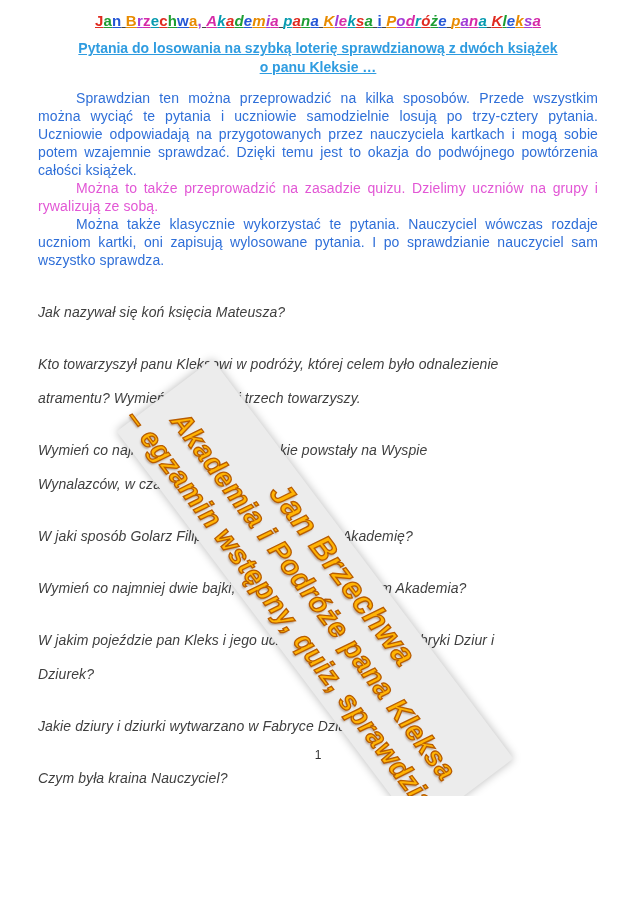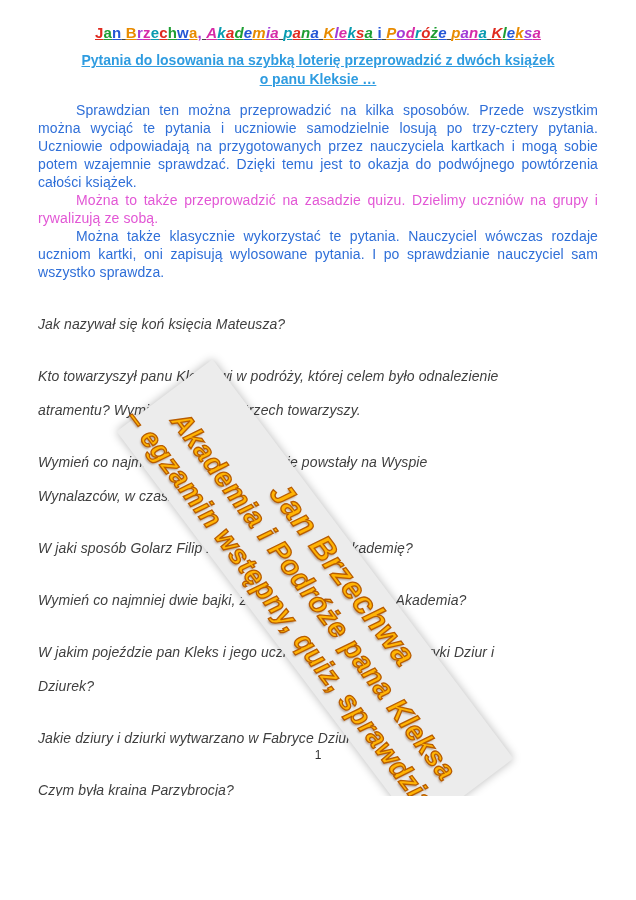--- a/index.html
+++ b/index.html
@@ -1,20 +1,20 @@
 <!DOCTYPE html>
 <html><head>
 <meta charset="utf-8">
 <style>
   html,body { margin:0; padding:0; background:#ffffff; }
   .page {
     position:relative; width:636px; height:796px; margin:0 auto;
     background:#ffffff; overflow:hidden;
     font-family:"Liberation Sans", sans-serif;
-    box-sizing:border-box; padding:24px 38px 0 38px;
+    box-sizing:border-box; padding:12px 38px 0 38px;
   }
   .title { text-align:center; font-size:15px; font-weight:bold; letter-spacing:.2px; color:#444; }
   .title .it { font-style:italic; }
   .title .ch { text-decoration:underline; }
   .subtitle {
     margin-top:10px; text-align:center; font-size:14px; line-height:19px;
     color:#2f9ce0; text-decoration:underline; white-space:pre-line; font-weight:bold;
   }
   .credit { text-align:center; font-size:8.5px; margin-top:3px; color:#1a1a1a; }
   .intro { margin-top:12px; }
@@ -46,42 +46,42 @@
     text-align:center; font-size:12px; color:#333;
   }
 </style>
 </head>
 <body>
 
 <div class="page">
 
   <div class="title"><span class="seg"><span class="ch" style="color: rgb(224, 43, 32);">J</span><span class="ch" style="color: rgb(29, 158, 51);">a</span><span class="ch" style="color: rgb(36, 86, 214);">n</span><span class="ch"> </span><span class="ch" style="color: rgb(232, 139, 0);">B</span><span class="ch" style="color: rgb(162, 59, 214);">r</span><span class="ch" style="color: rgb(214, 43, 168);">z</span><span class="ch" style="color: rgb(8, 155, 176);">e</span><span class="ch" style="color: rgb(224, 43, 32);">c</span><span class="ch" style="color: rgb(29, 158, 51);">h</span><span class="ch" style="color: rgb(36, 86, 214);">w</span><span class="ch" style="color: rgb(232, 139, 0);">a</span><span class="ch" style="color: rgb(162, 59, 214);">,</span><span class="ch"> </span></span><span class="seg it"><span class="ch" style="color: rgb(214, 43, 168);">A</span><span class="ch" style="color: rgb(8, 155, 176);">k</span><span class="ch" style="color: rgb(224, 43, 32);">a</span><span class="ch" style="color: rgb(29, 158, 51);">d</span><span class="ch" style="color: rgb(36, 86, 214);">e</span><span class="ch" style="color: rgb(232, 139, 0);">m</span><span class="ch" style="color: rgb(162, 59, 214);">i</span><span class="ch" style="color: rgb(214, 43, 168);">a</span><span class="ch"> </span><span class="ch" style="color: rgb(8, 155, 176);">p</span><span class="ch" style="color: rgb(224, 43, 32);">a</span><span class="ch" style="color: rgb(29, 158, 51);">n</span><span class="ch" style="color: rgb(36, 86, 214);">a</span><span class="ch"> </span><span class="ch" style="color: rgb(232, 139, 0);">K</span><span class="ch" style="color: rgb(162, 59, 214);">l</span><span class="ch" style="color: rgb(214, 43, 168);">e</span><span class="ch" style="color: rgb(8, 155, 176);">k</span><span class="ch" style="color: rgb(224, 43, 32);">s</span><span class="ch" style="color: rgb(29, 158, 51);">a</span></span><span class="seg"><span class="ch"> </span><span class="ch" style="color: rgb(36, 86, 214);">i</span><span class="ch"> </span></span><span class="seg it"><span class="ch" style="color: rgb(232, 139, 0);">P</span><span class="ch" style="color: rgb(162, 59, 214);">o</span><span class="ch" style="color: rgb(214, 43, 168);">d</span><span class="ch" style="color: rgb(8, 155, 176);">r</span><span class="ch" style="color: rgb(224, 43, 32);">ó</span><span class="ch" style="color: rgb(29, 158, 51);">ż</span><span class="ch" style="color: rgb(36, 86, 214);">e</span><span class="ch"> </span><span class="ch" style="color: rgb(232, 139, 0);">p</span><span class="ch" style="color: rgb(162, 59, 214);">a</span><span class="ch" style="color: rgb(214, 43, 168);">n</span><span class="ch" style="color: rgb(8, 155, 176);">a</span><span class="ch"> </span><span class="ch" style="color: rgb(224, 43, 32);">K</span><span class="ch" style="color: rgb(29, 158, 51);">l</span><span class="ch" style="color: rgb(36, 86, 214);">e</span><span class="ch" style="color: rgb(232, 139, 0);">k</span><span class="ch" style="color: rgb(162, 59, 214);">s</span><span class="ch" style="color: rgb(214, 43, 168);">a</span></span></div>
 
-  <div class="subtitle">Pytania do losowania na szybką loterię przeprowadzić z dwóch książek
+  <div class="subtitle">Pytania do losowania na szybką loterię sprawdzianową z dwóch książek
 o panu Kleksie …</div>
 
 
   <div class="intro">
     <p class="para blue">Sprawdzian ten można przeprowadzić na kilka sposobów. Przede wszystkim można wyciąć te pytania i uczniowie samodzielnie losują po trzy-cztery pytania. Uczniowie odpowiadają na przygotowanych przez nauczyciela kartkach i mogą sobie potem wzajemnie sprawdzać. Dzięki temu jest to okazja do podwójnego powtórzenia całości książek.</p>
     <p class="para magenta">Można to także przeprowadzić na zasadzie quizu. Dzielimy uczniów na grupy i rywalizują ze sobą.</p>
     <p class="para blue">Można także klasycznie wykorzystać te pytania. Nauczyciel wówczas rozdaje uczniom kartki, oni zapisują wylosowane pytania. I po sprawdzianie nauczyciel sam wszystko sprawdza.</p>
   </div>
 
   <div class="questions">
     <p class="question">Jak nazywał się koń księcia Mateusza?</p>
     <p class="question">Kto towarzyszył panu Kleksowi w podróży, której celem było odnalezienie
 atramentu? Wymień co najmniej trzech towarzyszy.</p>
     <p class="question">Wymień co najmniej dwa wynalazki, jakie powstały na Wyspie
 Wynalazców, w czasie pobytu tam załogi.</p>
     <p class="question">W jaki sposób Golarz Filip zdołał zniszczyć całą Akademię?</p>
     <p class="question">Wymień co najmniej dwie bajki, z którymi graniczyła tam Akademia?</p>
     <p class="question">W jakim pojeździe pan Kleks i jego uczniowie udali się do Fabryki Dziur i
 Dziurek?</p>
     <p class="question">Jakie dziury i dziurki wytwarzano w Fabryce Dziur i Dziurek?</p>
-    <p class="question">Czym była kraina Parzybrocja?</p>
+    <p class="question">Czym była kraina Nauczyciel?</p>
   </div>
 
   <div class="watermark">
     <div class="wm-line wm-l1">Jan Brzechwa</div>
     <div class="wm-line">Akademia i Podróże pana Kleksa</div>
     <div class="wm-line">– egzamin wstępny, quiz, sprawdzian</div>
   </div>
 
   <div class="pagenum">1</div>
 

